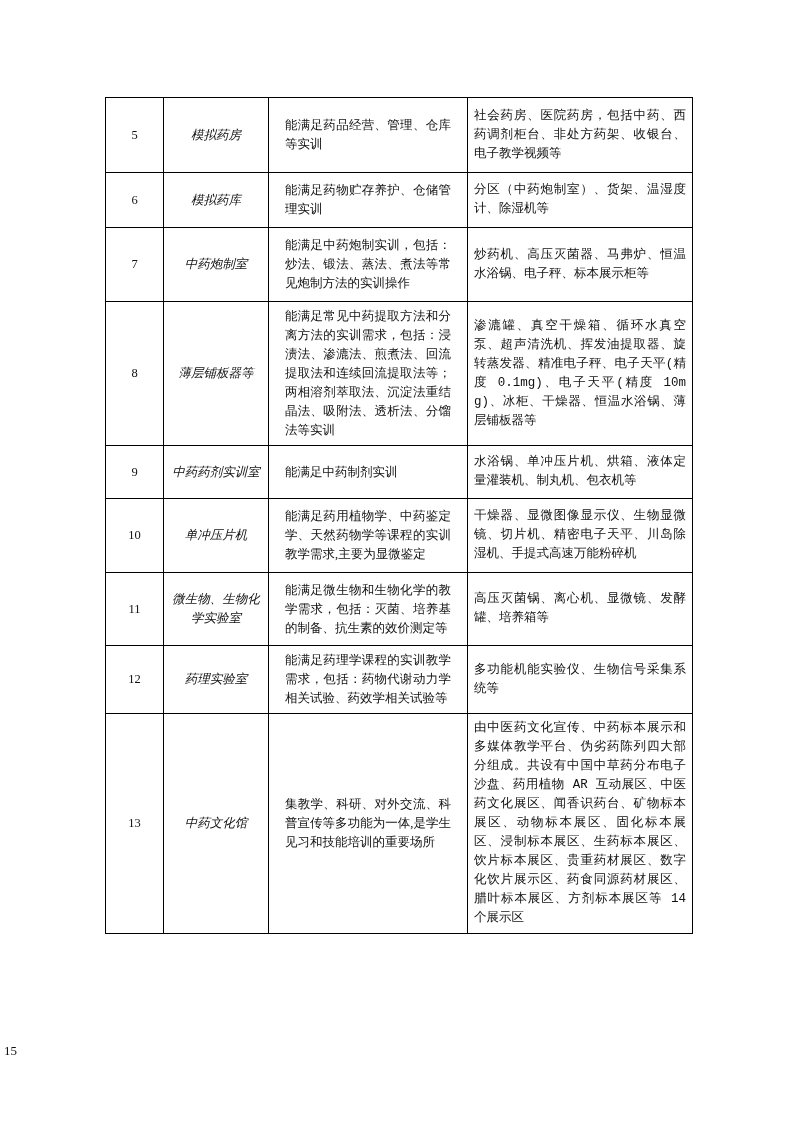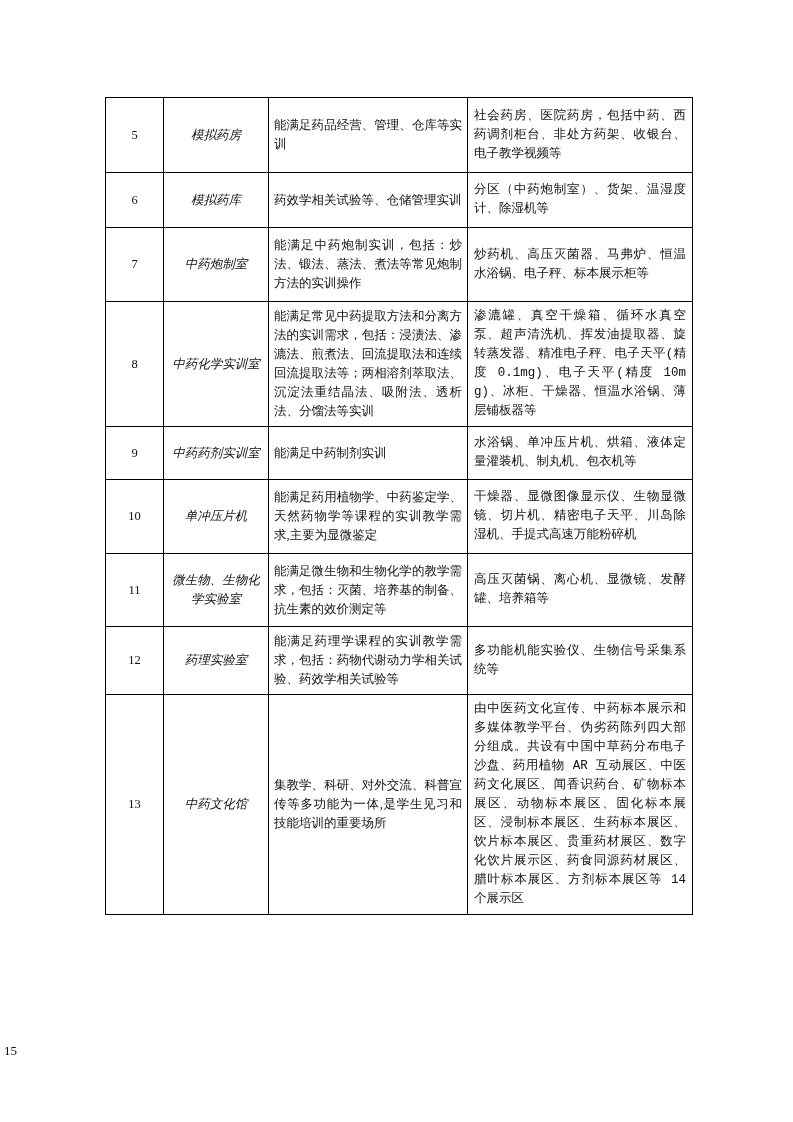--- a/index.html
+++ b/index.html
@@ -23,21 +23,21 @@
   table.facilities td {
     border: 1px solid #000;
     font-size: 12.5px;
     line-height: 1.52;
     vertical-align: middle;
     overflow: hidden;
     word-break: break-all;
   }
   td.c-no   { width: 58px;  text-align: center; padding: 2px 2px; }
   td.c-name { width: 105px; text-align: center; padding: 2px 4px; font-style: italic; }
-  td.c-req  { width: 199px; text-align: justify; padding: 5px 5px; }
+  td.c-req  { width: 199px; text-align: justify; padding: 5px 16px; }
   td.c-eq   { width: 225px; text-align: justify; padding: 5px 6px; font-family: Liberation Mono, monospace; }
 
   
   tr.r0 { height: 75px; }
   tr.r1 { height: 55px; }
   tr.r2 { height: 74px; }
   tr.r3 { height: 123px; }
   tr.r4 { height: 53px; }
   tr.r5 { height: 74px; }
   tr.r6 { height: 73px; }
@@ -62,32 +62,32 @@
     <tbody>
       <tr class="r0">
         <td class="c-no">5</td>
         <td class="c-name">模拟药房</td>
         <td class="c-req">能满足药品经营、管理、仓库等实训</td>
         <td class="c-eq">社会药房、医院药房，包括中药、西药调剂柜台、非处方药架、收银台、电子教学视频等</td>
       </tr>
       <tr class="r1">
         <td class="c-no">6</td>
         <td class="c-name">模拟药库</td>
-        <td class="c-req">药效学相关试验等、仓储管理实训</td>
+        <td class="c-req">能满足药物贮存养护、仓储管理实训</td>
         <td class="c-eq">分区（中药炮制室）、货架、温湿度计、除湿机等</td>
       </tr>
       <tr class="r2">
         <td class="c-no">7</td>
         <td class="c-name">中药炮制室</td>
         <td class="c-req">能满足中药炮制实训，包括：炒法、锻法、蒸法、煮法等常见炮制方法的实训操作</td>
         <td class="c-eq">炒药机、高压灭菌器、马弗炉、恒温水浴锅、电子秤、标本展示柜等</td>
       </tr>
       <tr class="r3">
         <td class="c-no">8</td>
-        <td class="c-name">中药化学实训室</td>
+        <td class="c-name">薄层铺板器等</td>
         <td class="c-req">能满足常见中药提取方法和分离方法的实训需求，包括：浸渍法、渗漉法、煎煮法、回流提取法和连续回流提取法等；两相溶剂萃取法、沉淀法重结晶法、吸附法、透析法、分馏法等实训</td>
         <td class="c-eq">渗漉罐、真空干燥箱、循环水真空泵、超声清洗机、挥发油提取器、旋转蒸发器、精准电子秤、电子天平(精度 0.1mg)、电子天平(精度 10mg)、冰柜、干燥器、恒温水浴锅、薄层铺板器等</td>
       </tr>
       <tr class="r4">
         <td class="c-no">9</td>
         <td class="c-name">中药药剂实训室</td>
         <td class="c-req">能满足中药制剂实训</td>
         <td class="c-eq">水浴锅、单冲压片机、烘箱、液体定量灌装机、制丸机、包衣机等</td>
       </tr>
       <tr class="r5">

